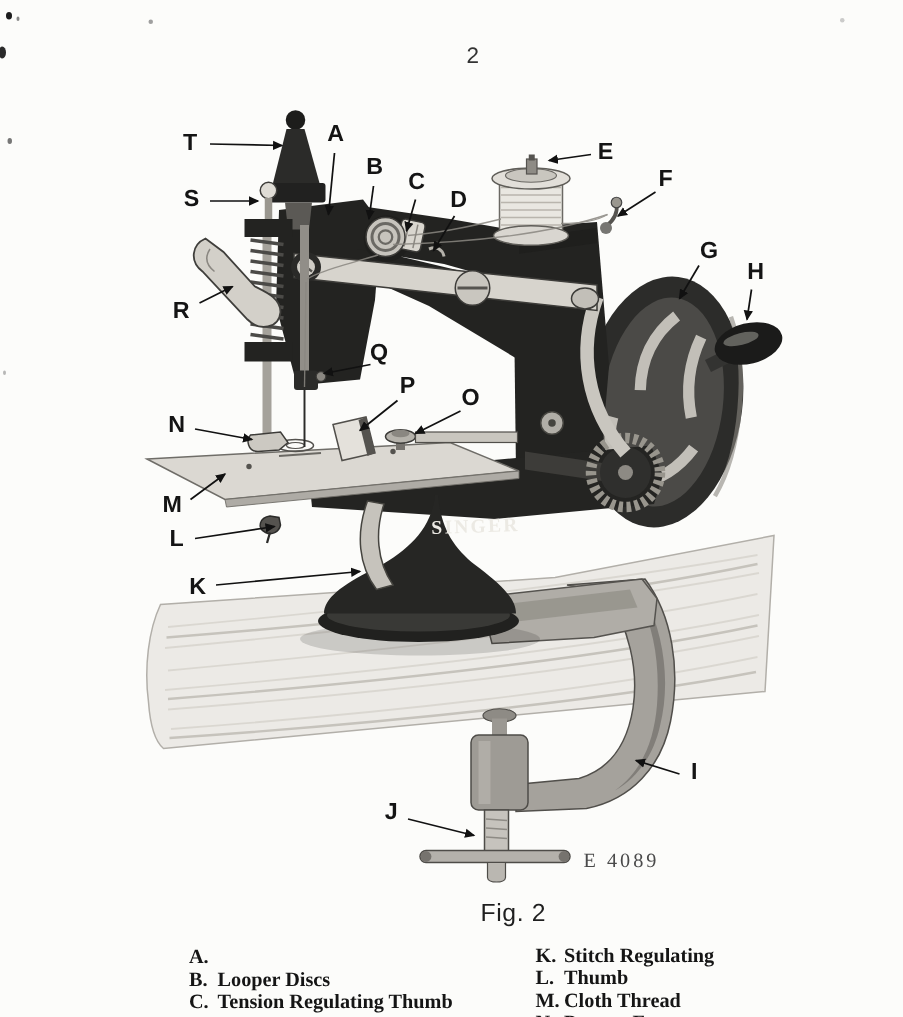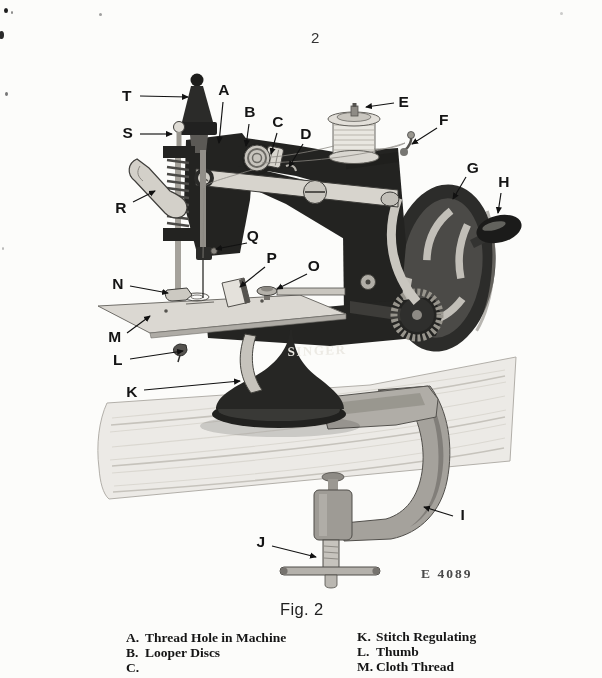--- a/index.html
+++ b/index.html
@@ -4,23 +4,23 @@
 <style>
   html,body{margin:0;padding:0;}
   body{width:602px;height:678px;overflow:hidden;background:#fcfcfa;position:relative;
        font-family:"Liberation Sans",sans-serif;}
   .page{position:absolute;inset:0;}
   #art,#callout-arrows{position:absolute;left:0;top:0;}
   #callout-letters{position:absolute;inset:0;}
   .callout-letter{position:absolute;width:22px;text-align:center;font-weight:bold;
        font-size:15.5px;line-height:18px;color:#141414;letter-spacing:.5px;}
   .page-number{position:absolute;left:311px;top:29px;font-size:15px;color:#333;}
-  .plate-code{position:absolute;left:421px;top:566px;font-family:"Liberation Serif",serif;
-       font-size:13.5px;letter-spacing:2px;color:#4a4a4a;font-weight:bold;}
-  .caption{position:absolute;left:280px;top:600px;width:84px;text-align:left;
+  .plate-code{position:absolute;left:389px;top:566px;font-family:"Liberation Serif",serif;
+       font-size:13.5px;letter-spacing:2px;color:#4a4a4a;}
+  .caption{position:absolute;left:280px;top:600px;width:84px;text-align:right;
        font-size:16.5px;color:#1f1f1f;letter-spacing:.4px;}
   .legend-col{position:absolute;font-family:"Liberation Serif",serif;font-weight:700;
        font-size:13.5px;color:#151515;}
   #legend-left{left:126px;top:630px;}
   #legend-right{left:357px;top:629px;}
   .legend-row{height:15px;display:flex;white-space:nowrap;}
   .legend-letter{width:19px;flex:none;}
   .speck{position:absolute;border-radius:50%;}
   #callout-arrows line{stroke:#111;stroke-width:1.15;}
 </style>
@@ -292,28 +292,28 @@
       <div class="callout-letter" style="left: 250px; top: 533px;">J</div>
     </div>
 
   <div class="plate-code">E 4089</div>
   <div class="caption">Fig. 2</div>
 
   <div class="legend">
     <div class="legend-col" id="legend-left">
         <div class="legend-row">
           <span class="legend-letter">A.</span>
-          <span class="legend-text">Thread Hole in Machine</span>
         </div>
         <div class="legend-row">
           <span class="legend-letter">B.</span>
           <span class="legend-text">Looper Discs</span>
         </div>
         <div class="legend-row">
           <span class="legend-letter">C.</span>
+          <span class="legend-text">Tension Regulating Thumb</span>
         </div>
       </div>
     <div class="legend-col" id="legend-right">
         <div class="legend-row">
           <span class="legend-letter">K.</span>
           <span class="legend-text">Stitch Regulating</span>
         </div>
         <div class="legend-row">
           <span class="legend-letter">L.</span>
           <span class="legend-text">Thumb</span>

